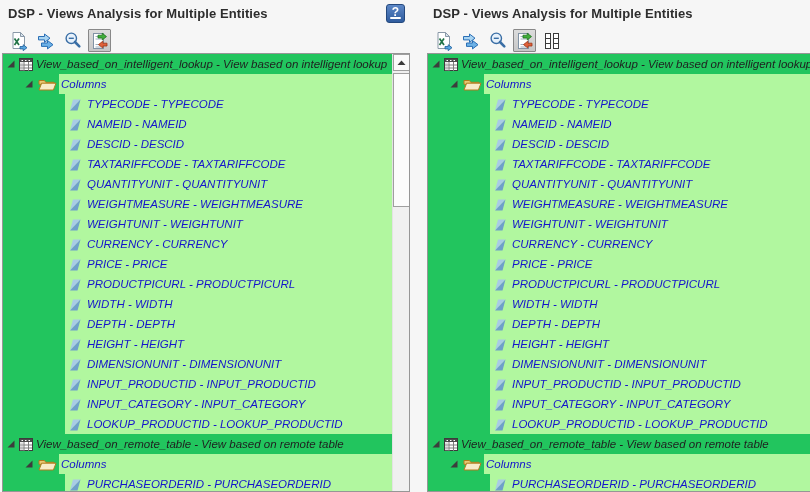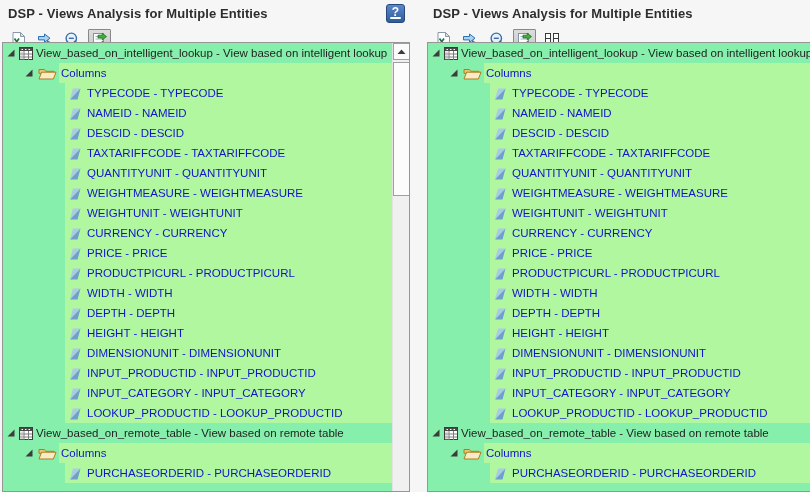--- a/index.html
+++ b/index.html
@@ -31,23 +31,23 @@
   }
   .tbtn{
     width:23px;height:23px;display:flex;align-items:center;justify-content:center;
     border:1px solid transparent;box-sizing:border-box;cursor:pointer;background:transparent;
   }
   .tbtn.pressed{
     background:linear-gradient(#dcdcdc,#c7c7c7);
     border:1px solid #888;border-radius:1px;
   }
   .tree{
-    position:absolute;left:2px;top:42px;bottom:0;
-    background:#86efac;border:1px solid #969696;
-    overflow:hidden;box-sizing:border-box;
+    position:absolute;left:2px;top:53px;bottom:0;
+    background:#22c55e;border:1px solid #969696;
+    overflow:hidden;box-sizing:border-box;font-style:italic;
   }
   .panel-left .tree{width:408px;}
   .panel-right .tree{width:420px;}
   .rows{position:absolute;left:0;top:0;bottom:0;}
   .rows.with-sb{right:17px;}
   .rows.no-sb{right:0;}
   .trow{height:20px;display:flex;align-items:center;white-space:nowrap;font-size:11.5px;}
   .icon{display:flex;align-items:center;justify-content:center;}
   .hl{
     flex:1 1 auto;height:20px;display:flex;align-items:center;

